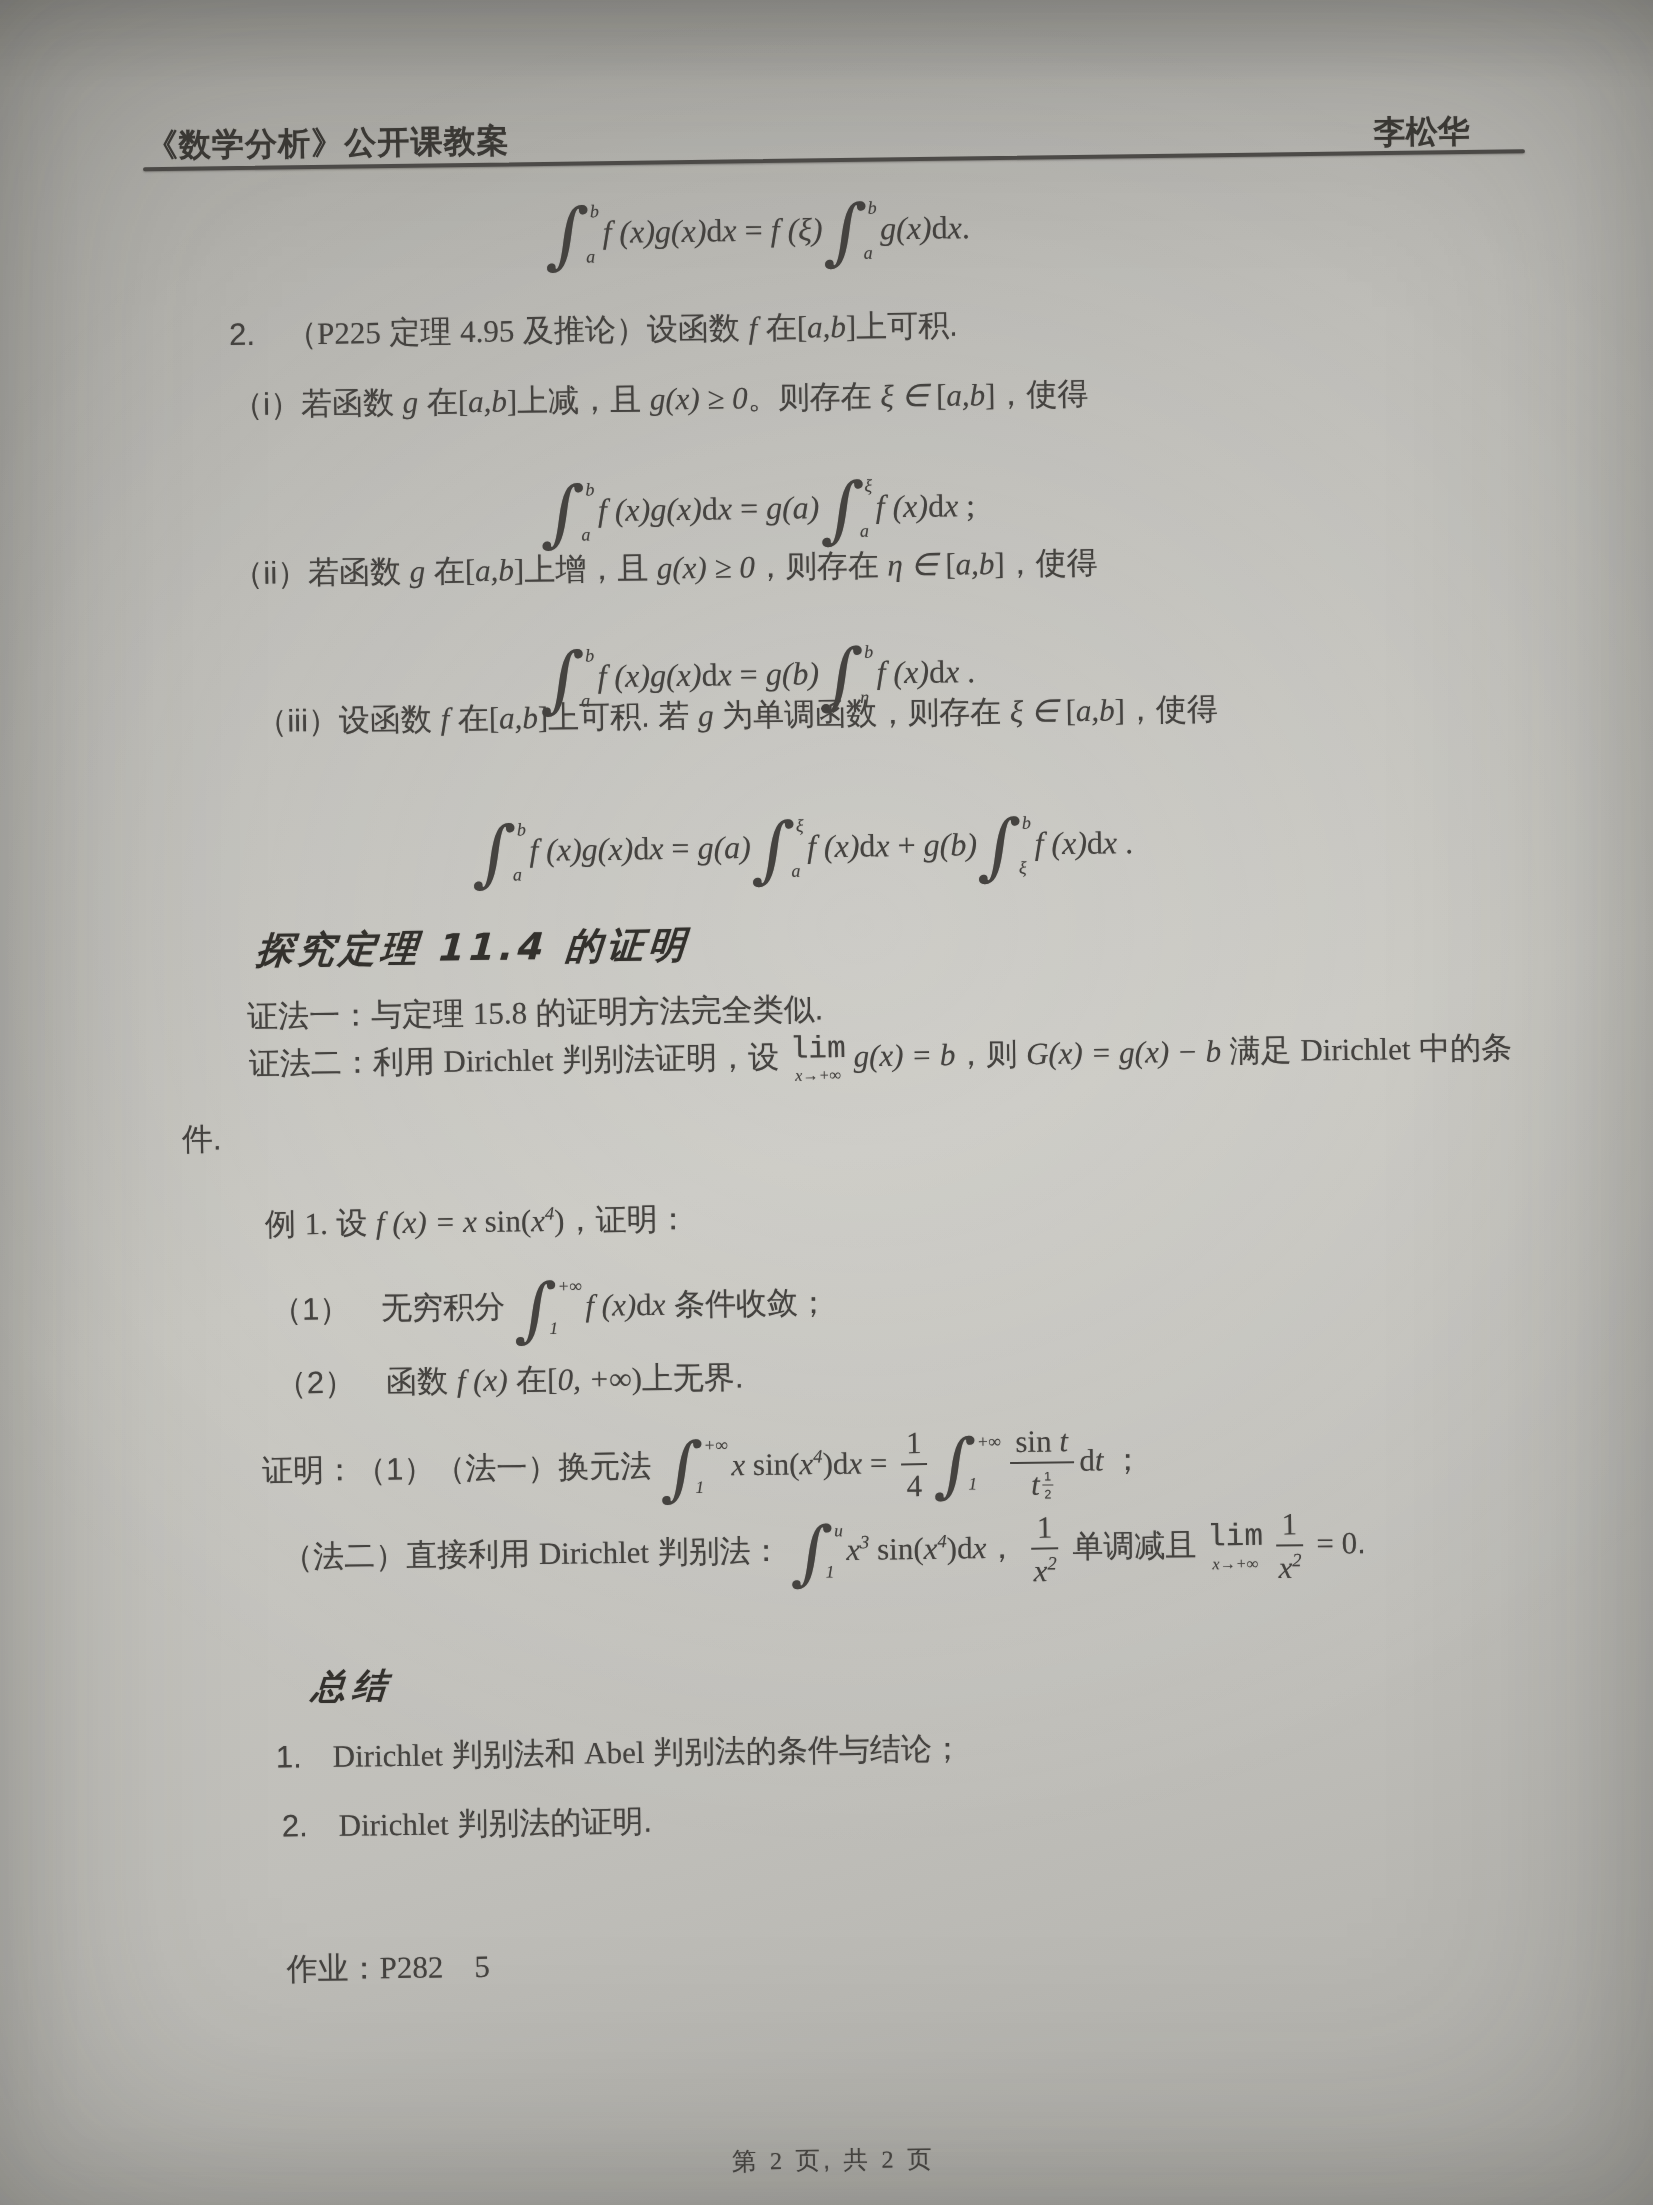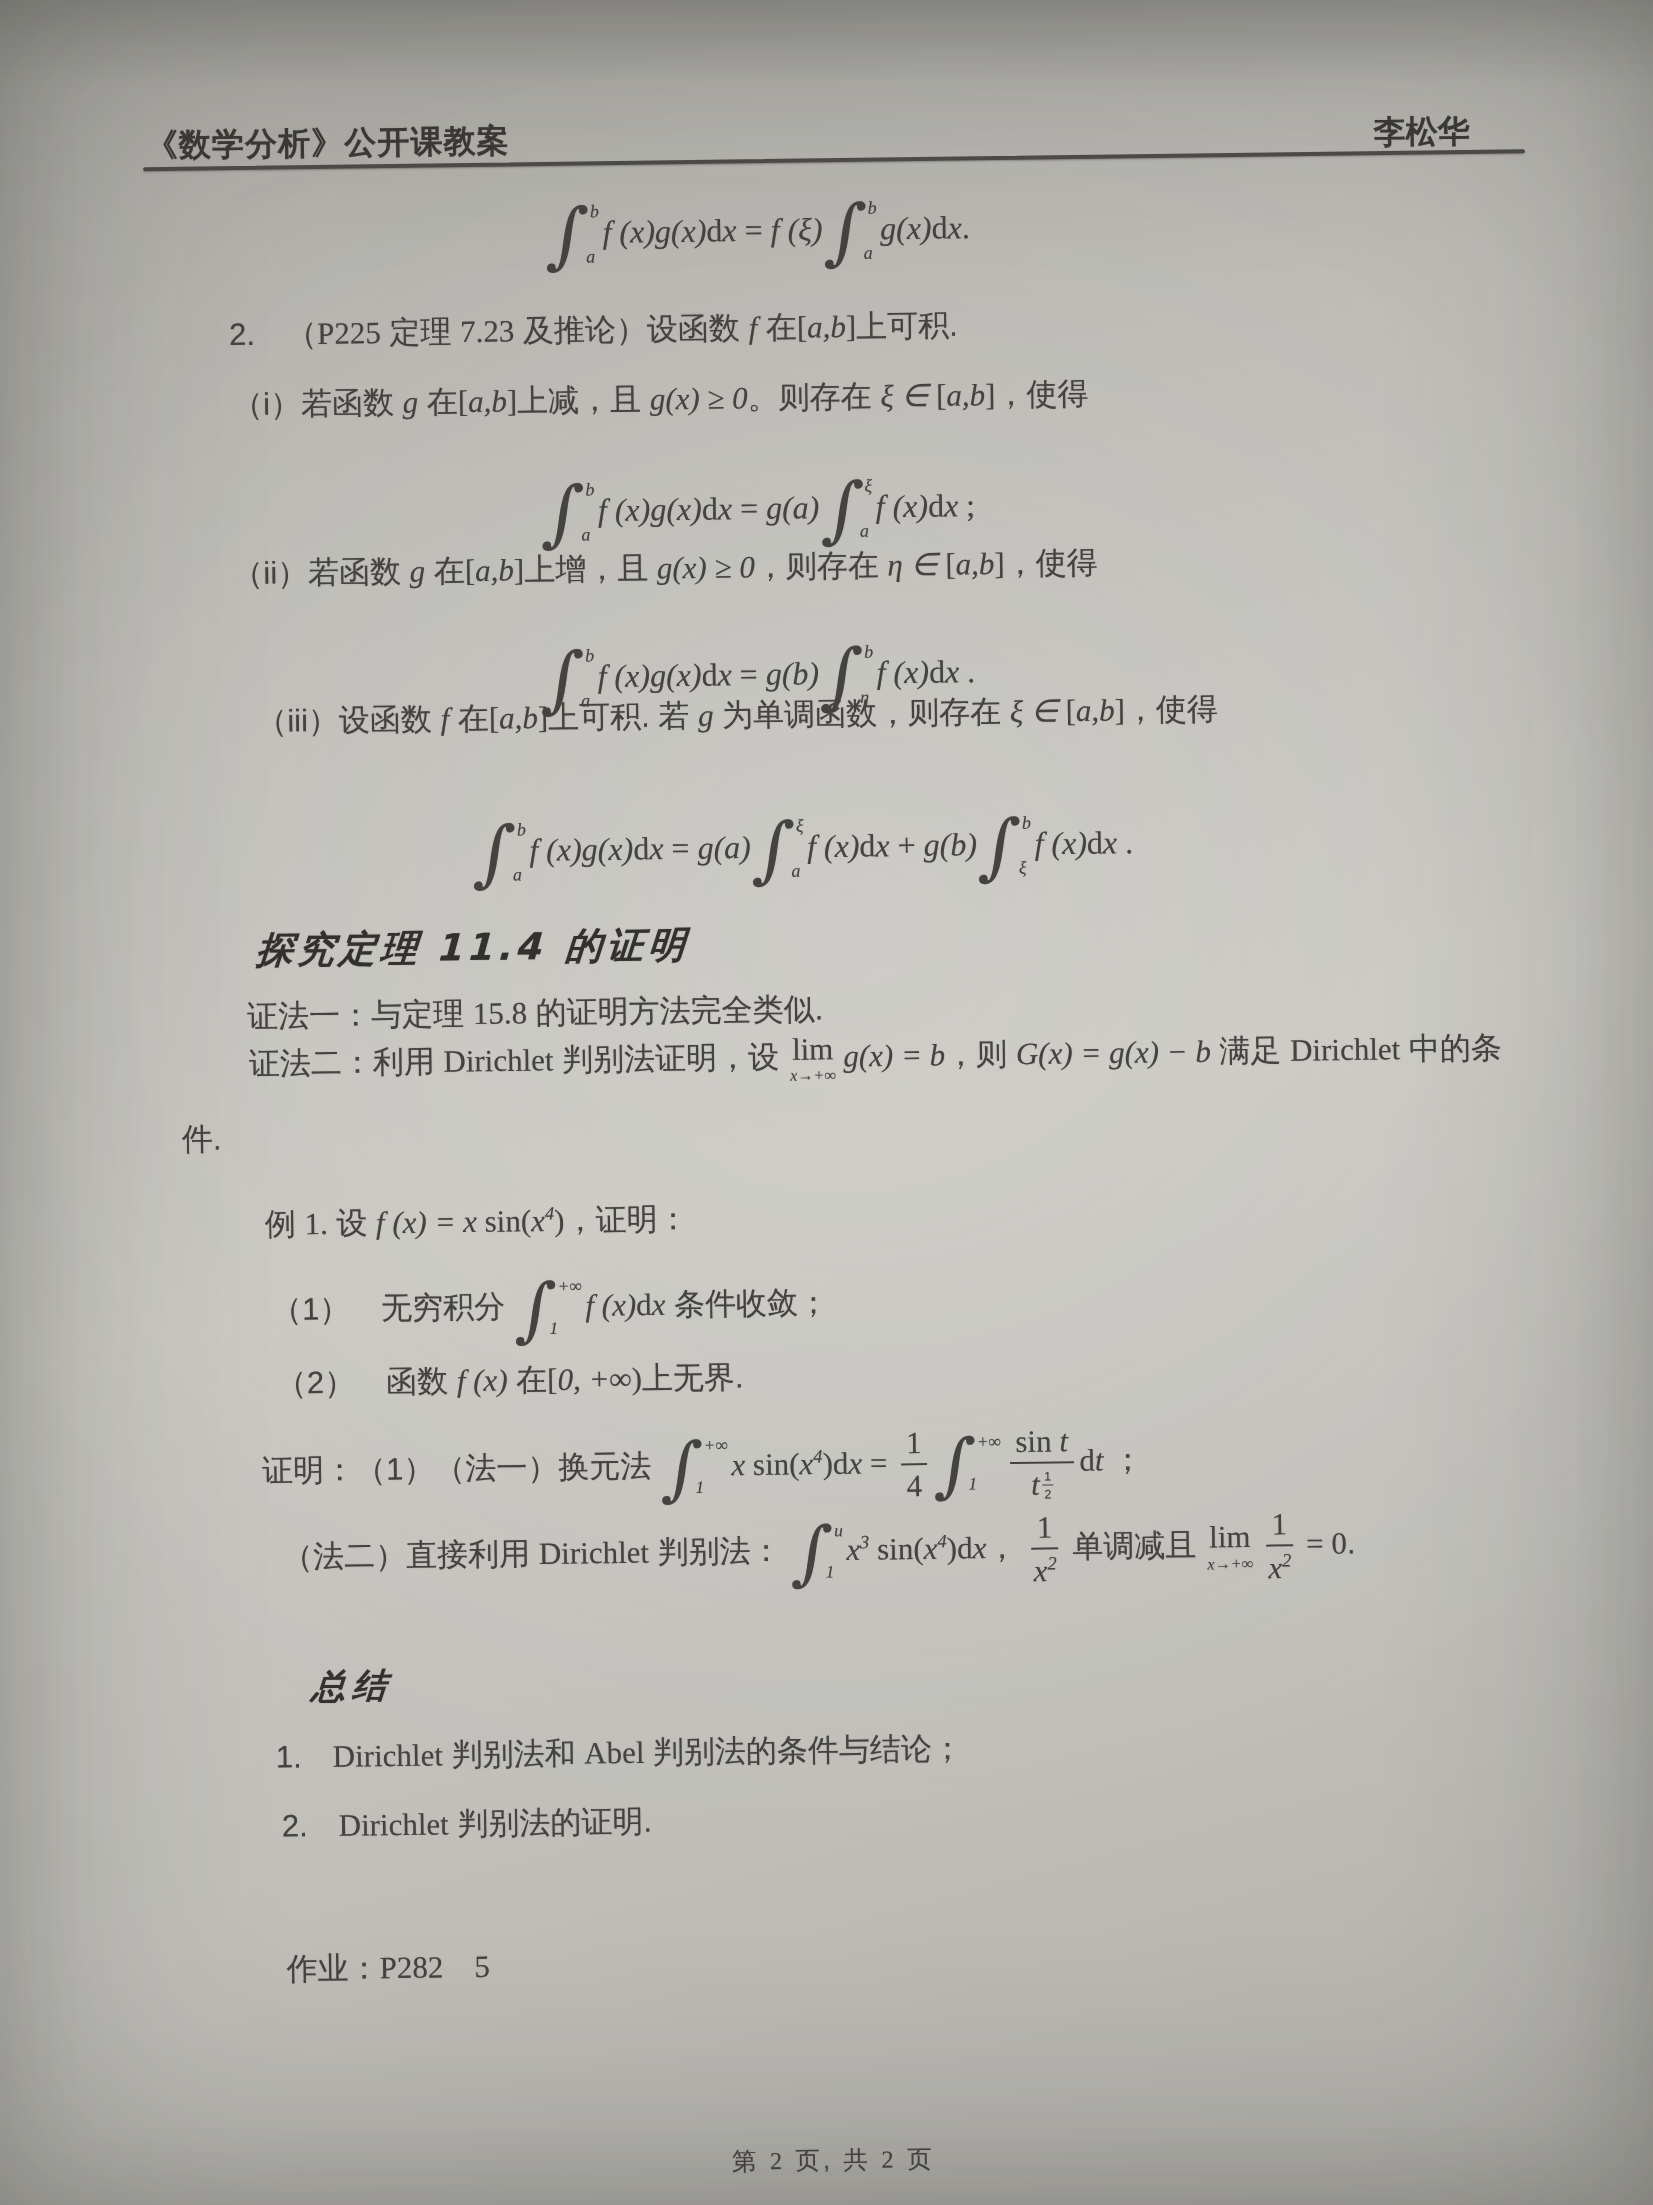--- a/index.html
+++ b/index.html
@@ -42,39 +42,39 @@
     font-size:0.56em;height:3.7em;font-family:"Liberation Serif",serif;font-style:italic;
     margin-left:-3.3px;padding:1.1px 0;}
   .it{margin-left:6.7px;}
   .ib{margin-left:-2.2px;}
   .mfrac{display:inline-flex;flex-direction:column;align-items:center;vertical-align:middle;
     margin:0 5.6px;line-height:1.1;}
   .fn{display:block;text-align:center;border-bottom:2.2px solid #454340;padding:0 5.6px 3.3px;}
   .fd{display:block;text-align:center;padding-top:3.3px;}
   .mlim{display:inline-flex;flex-direction:column;align-items:center;vertical-align:middle;
     margin:0 2.2px;line-height:1;}
-  .limw{font-family:Liberation Serif, serif;}
+  .limw{font-family:Liberation Mono, monospace;}
   .limu{font-family:"Liberation Serif",serif;font-style:italic;font-size:0.52em;margin-top:3.3px;}
   .mspf{display:inline-flex;flex-direction:column;align-items:center;font-size:0.40em;
     vertical-align:1.1em;margin-left:2.2px;line-height:1.15;}
   .spfn{border-bottom:1.7px solid #454340;padding:0 2.2px 1.1px;}
   .spfd{padding-top:1.1px;}
 </style>
 </head>
 <body>
 
 <div class="sheet">
 
   <div class="ln hdr-title" style="top:37px;left:62px">《数学分析》公开课教案</div>
   <div class="ln hdr-author" style="top:40px;left:1290px">李松华</div>
   <div class="hdr-rule" style="top:79px;left:59px;width:1382px"></div>
 
   <div class="disp" style="top:118px;left:0"><span class="mint"><span class="isign">∫</span><span class="ilims"><span class="it">b</span><span class="ib">a</span></span></span><span class="tm">f (x)g(x)</span><span class="tr">d</span><span class="tm">x</span><span class="tr"> = </span><span class="tm">f (ξ)</span><span class="mint"><span class="isign">∫</span><span class="ilims"><span class="it">b</span><span class="ib">a</span></span></span><span class="tm">g(x)</span><span class="tr">d</span><span class="tm">x</span><span class="tr">.</span></div>
 
-  <div class="ln" style="top:228px;left:143px"><span class="tc">2.　（</span><span class="tr">P225</span><span class="tc"> 定理 </span><span class="tr">7.23</span><span class="tc"> 及推论）设函数 </span><span class="tm">f</span><span class="tc"> 在</span><span class="tr">[</span><span class="tm">a,b</span><span class="tr">]</span><span class="tc">上可积.</span></div>
+  <div class="ln" style="top:228px;left:143px"><span class="tc">2.　（</span><span class="tr">P225</span><span class="tc"> 定理 </span><span class="tr">4.95</span><span class="tc"> 及推论）设函数 </span><span class="tm">f</span><span class="tc"> 在</span><span class="tr">[</span><span class="tm">a,b</span><span class="tr">]</span><span class="tc">上可积.</span></div>
 
   <div class="ln" style="top:298px;left:145px"><span class="tc">（i）若函数 </span><span class="tm">g</span><span class="tc"> 在</span><span class="tr">[</span><span class="tm">a,b</span><span class="tr">]</span><span class="tc">上减，且 </span><span class="tm">g(x) ≥ 0</span><span class="tc">。则存在 </span><span class="tm">ξ ∈ </span><span class="tr">[</span><span class="tm">a,b</span><span class="tr">]</span><span class="tc">，使得</span></div>
   <div class="disp" style="top:396px;left:0;transform:translateX(-3.3px)"><span class="mint"><span class="isign">∫</span><span class="ilims"><span class="it">b</span><span class="ib">a</span></span></span><span class="tm">f (x)g(x)</span><span class="tr">d</span><span class="tm">x</span><span class="tr"> = </span><span class="tm">g(a)</span><span class="mint"><span class="isign">∫</span><span class="ilims"><span class="it">ξ</span><span class="ib">a</span></span></span><span class="tm">f (x)</span><span class="tr">d</span><span class="tm">x</span><span class="tr"> ;</span></div>
 
   <div class="ln" style="top:467px;left:143px"><span class="tc">（ii）若函数 </span><span class="tm">g</span><span class="tc"> 在</span><span class="tr">[</span><span class="tm">a,b</span><span class="tr">]</span><span class="tc">上增，且 </span><span class="tm">g(x) ≥ 0</span><span class="tc">，则存在 </span><span class="tm">η ∈ </span><span class="tr">[</span><span class="tm">a,b</span><span class="tr">]</span><span class="tc">，使得</span></div>
   <div class="disp" style="top:562px;left:0;transform:translateX(-5.6px)"><span class="mint"><span class="isign">∫</span><span class="ilims"><span class="it">b</span><span class="ib">a</span></span></span><span class="tm">f (x)g(x)</span><span class="tr">d</span><span class="tm">x</span><span class="tr"> = </span><span class="tm">g(b)</span><span class="mint"><span class="isign">∫</span><span class="ilims"><span class="it">b</span><span class="ib">η</span></span></span><span class="tm">f (x)</span><span class="tr">d</span><span class="tm">x</span><span class="tr"> .</span></div>
 
   <div class="ln" style="top:615px;left:165px"><span class="tc">（iii）设函数 </span><span class="tm">f</span><span class="tc"> 在</span><span class="tr">[</span><span class="tm">a,b</span><span class="tr">]</span><span class="tc">上可积. 若 </span><span class="tm">g</span><span class="tc"> 为单调函数，则存在 </span><span class="tm">ξ ∈ </span><span class="tr">[</span><span class="tm">a,b</span><span class="tr">]</span><span class="tc">，使得</span></div>
   <div class="disp" style="top:735px;left:0;transform:translateX(37px)"><span class="mint"><span class="isign">∫</span><span class="ilims"><span class="it">b</span><span class="ib">a</span></span></span><span class="tm">f (x)g(x)</span><span class="tr">d</span><span class="tm">x</span><span class="tr"> = </span><span class="tm">g(a)</span><span class="mint"><span class="isign">∫</span><span class="ilims"><span class="it">ξ</span><span class="ib">a</span></span></span><span class="tm">f (x)</span><span class="tr">d</span><span class="tm">x</span><span class="tr"> + </span><span class="tm">g(b)</span><span class="mint"><span class="isign">∫</span><span class="ilims"><span class="it">b</span><span class="ib">ξ</span></span></span><span class="tm">f (x)</span><span class="tr">d</span><span class="tm">x</span><span class="tr"> .</span></div>
 

